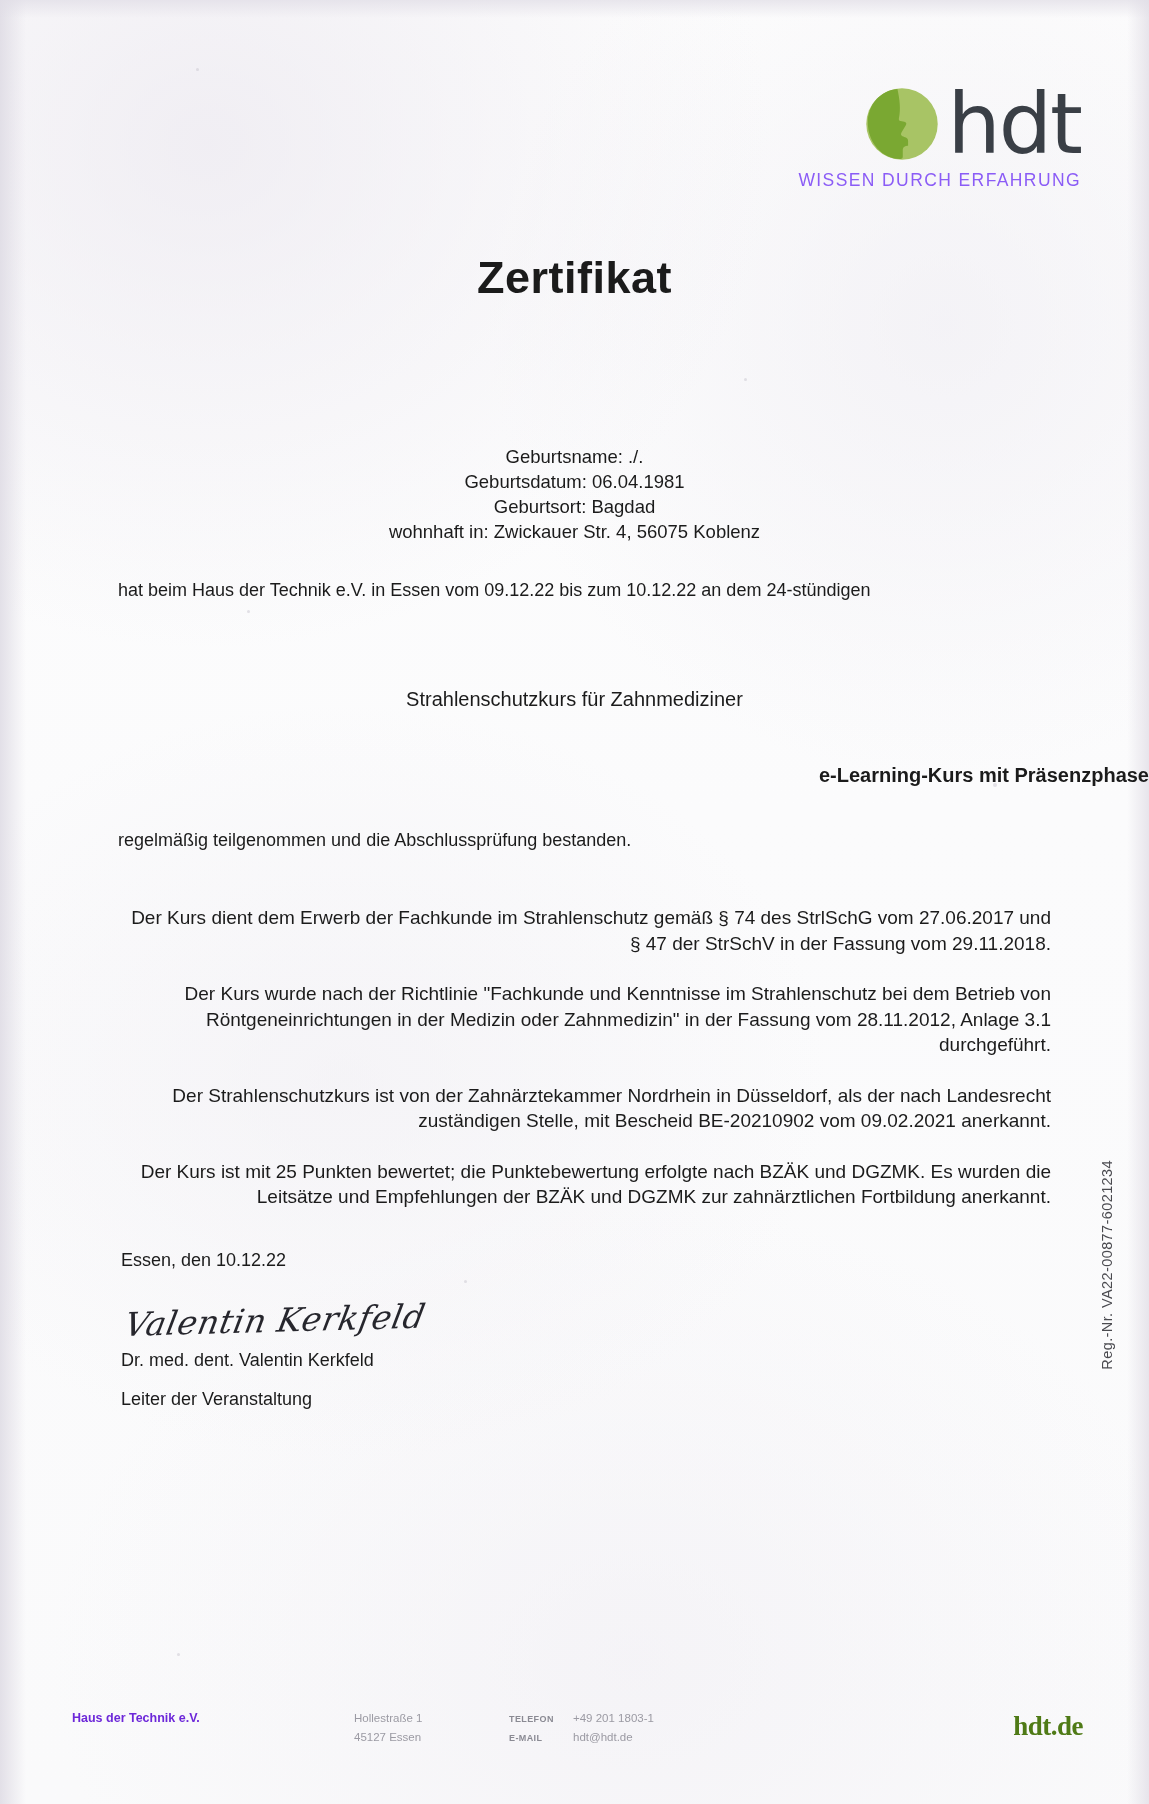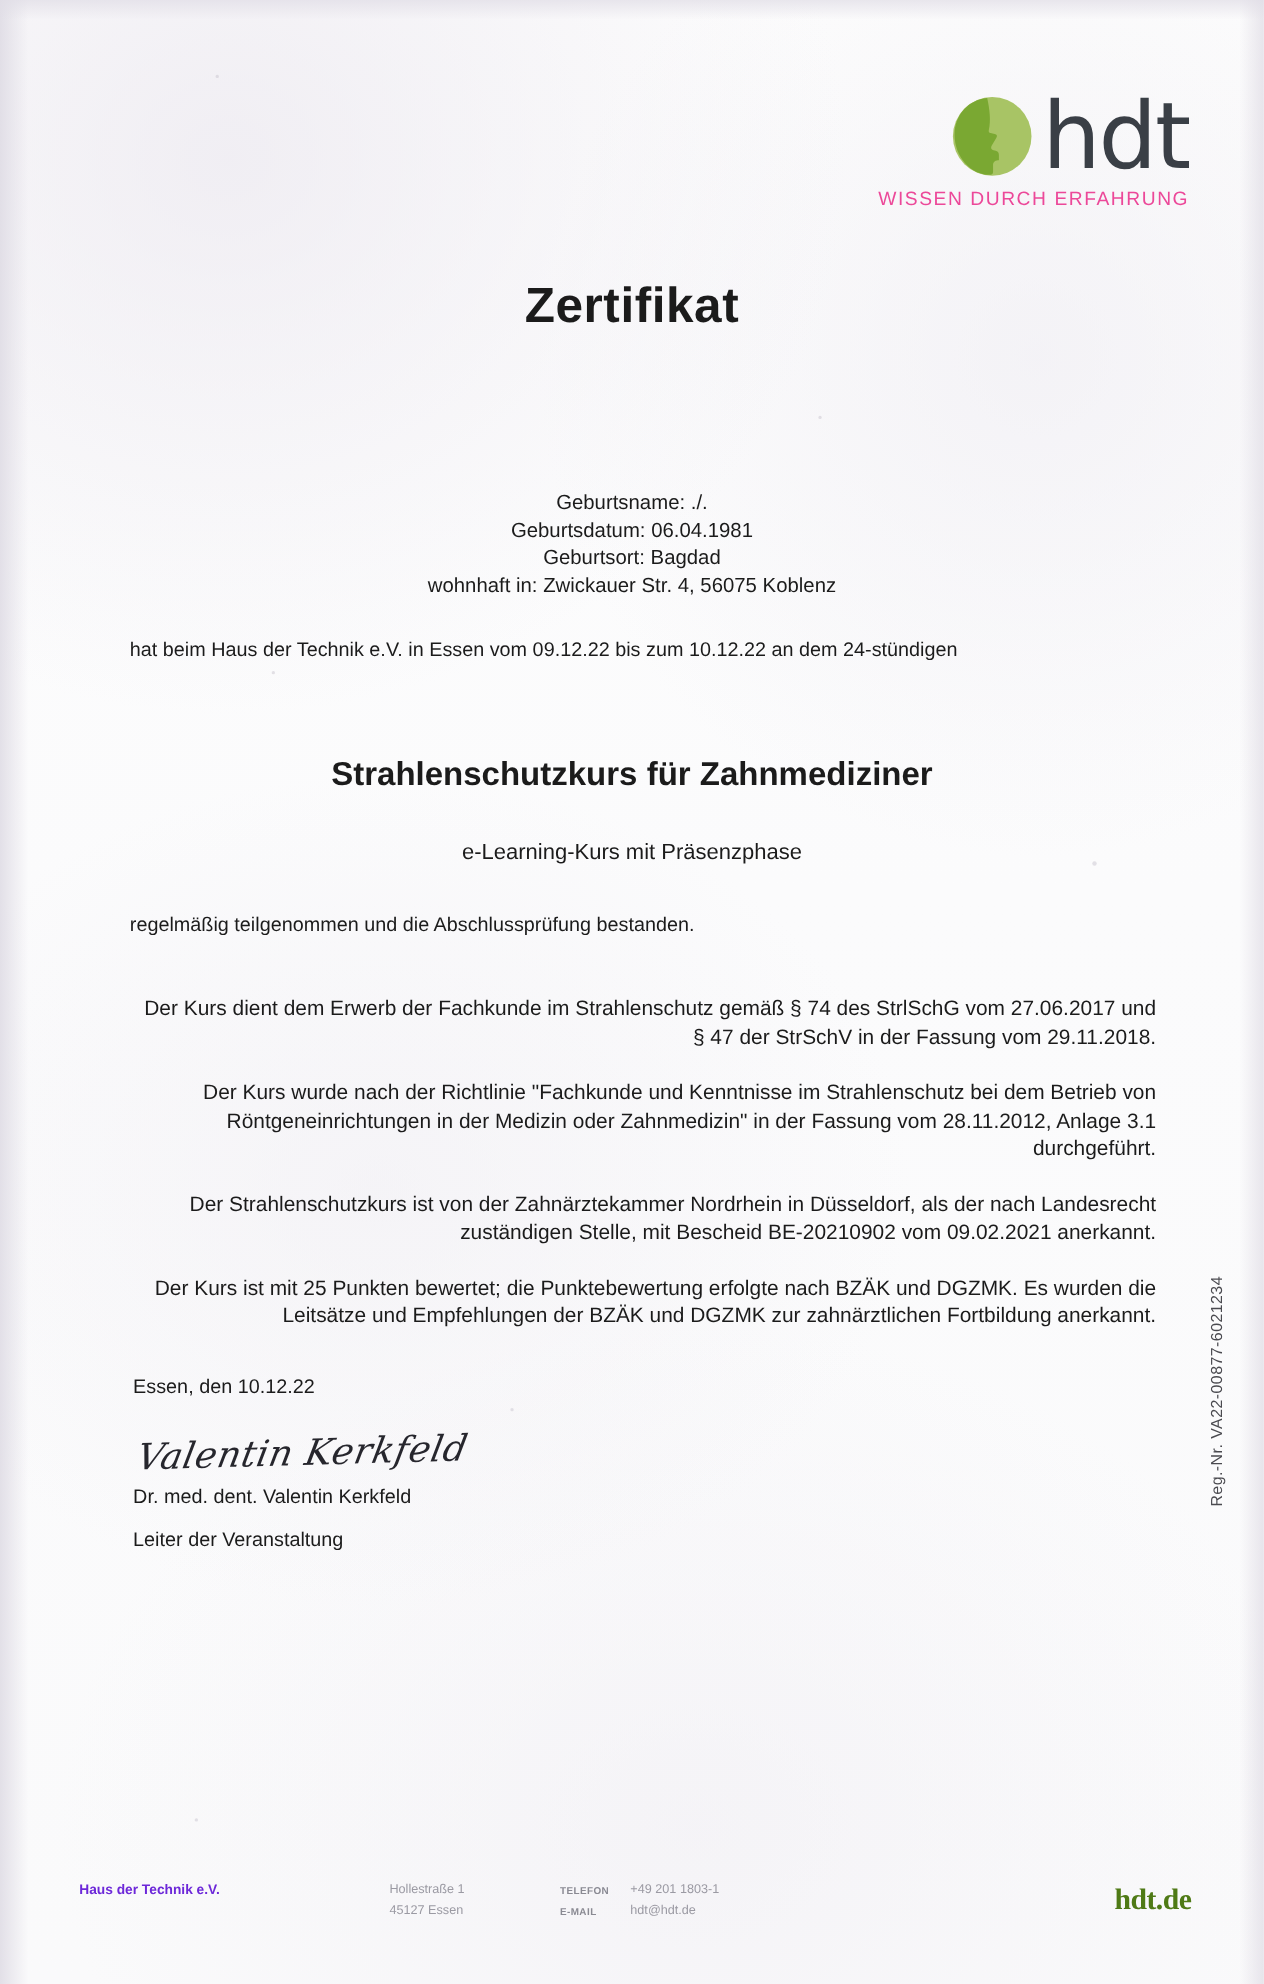--- a/index.html
+++ b/index.html
@@ -48,21 +48,21 @@
     font-size: 84px;
     font-weight: 400;
     letter-spacing: -2px;
     line-height: 0.86;
     color: #3a3f46;
   }
   .logo-tag {
     margin-top: 8px;
     font-size: 17.5px;
     letter-spacing: 1.4px;
-    color: #ec4899;
+    color: #8b5cf6;
     font-weight: 400;
     white-space: nowrap;
     text-align: right;
   }
 
   
   .title {
     position: absolute; left: 0; right: 0; top: 252px;
     text-align: center;
     font-size: 45px; font-weight: bold; letter-spacing: 0.5px;
@@ -80,26 +80,26 @@
   }
 
   .attendance {
     position: absolute; left: 118px; right: 100px; top: 578px;
     font-size: 18px; line-height: 24px;
   }
 
   .course-title {
     position: absolute; left: 0; right: 0; top: 688px;
     text-align: center;
-    font-size: 30px; font-weight: bold;
+    font-size: 20px; font-weight: normal;
   }
   .course-sub {
     position: absolute; left: 0; right: 0; top: 764px;
-    text-align: center;
-    font-size: 20px; font-weight: normal;
+    text-align: right;
+    font-size: 20px; font-weight: bold;
   }
 
   .passed {
     position: absolute; left: 118px; right: 100px; top: 830px;
     font-size: 18px;
   }
 
   .para-block { position: absolute; left: 118px; right: 98px; top: 905px; }
   .para {
     font-size: 19px;

